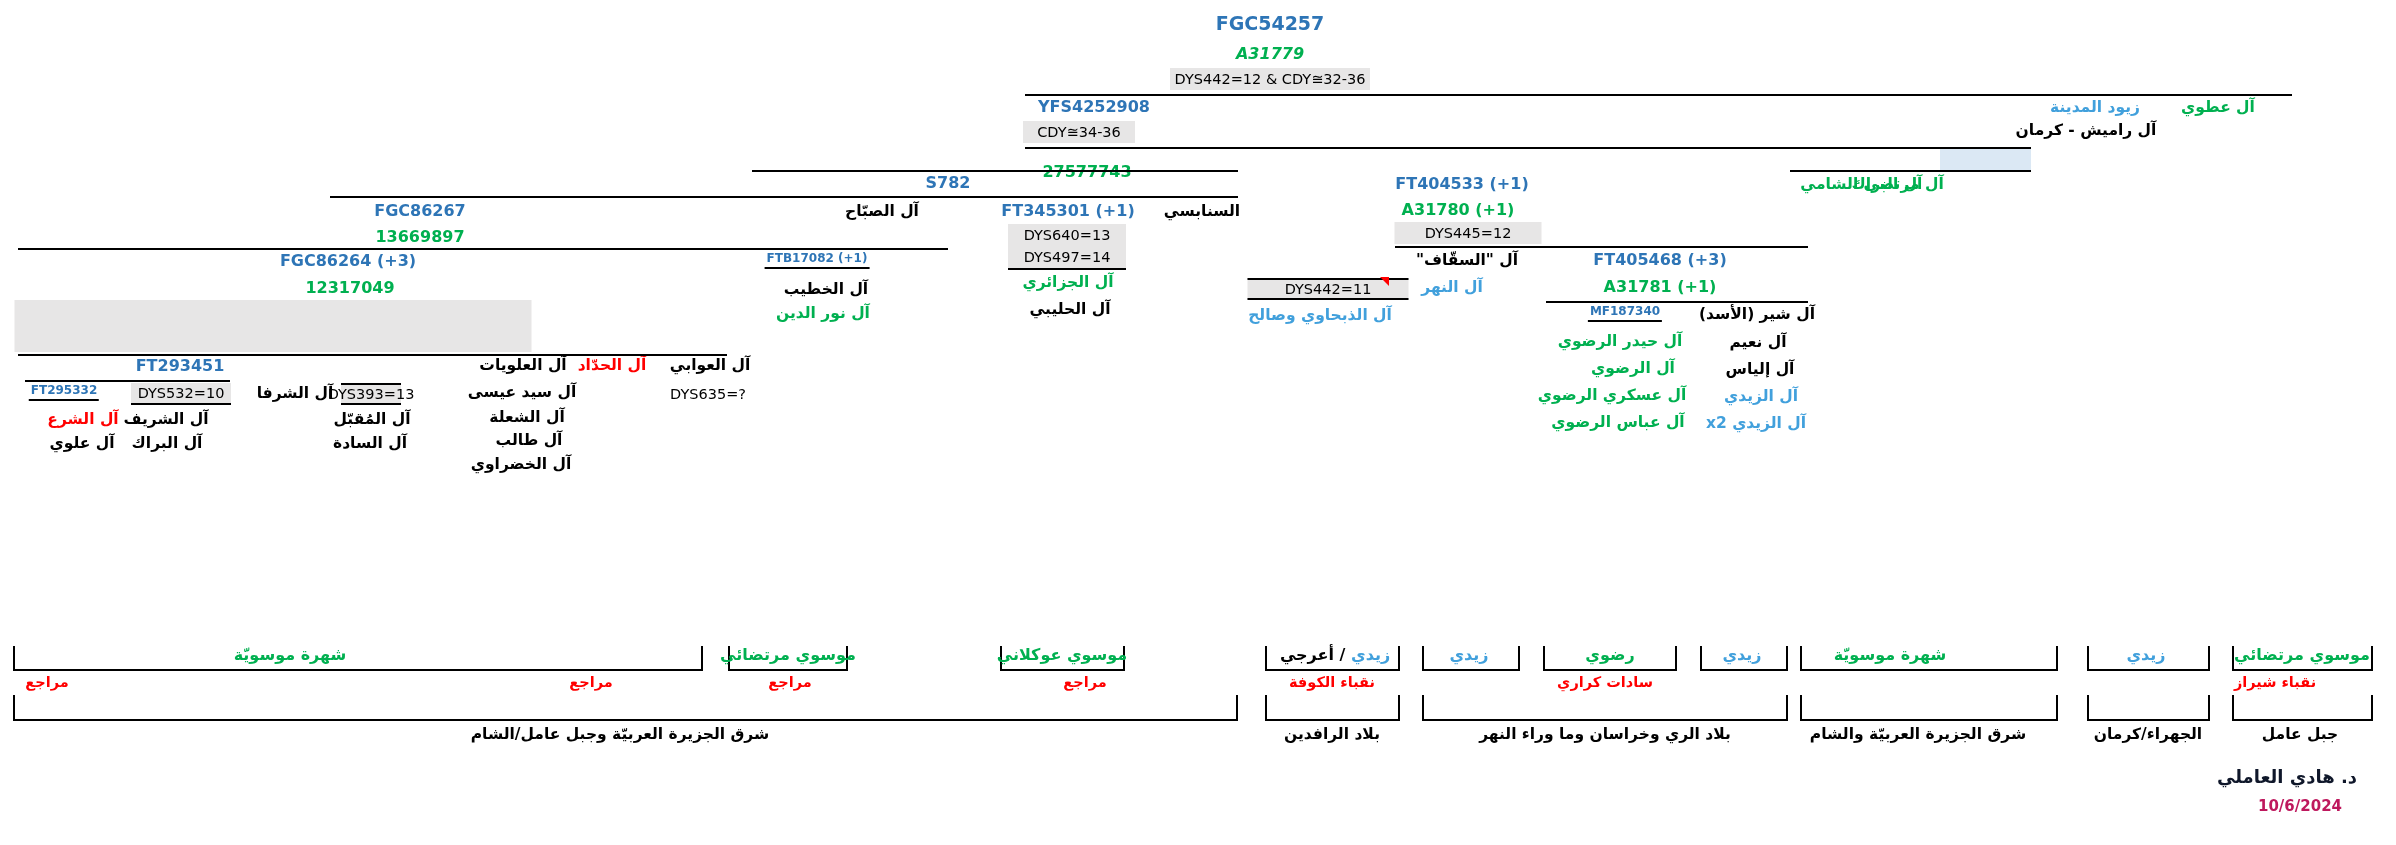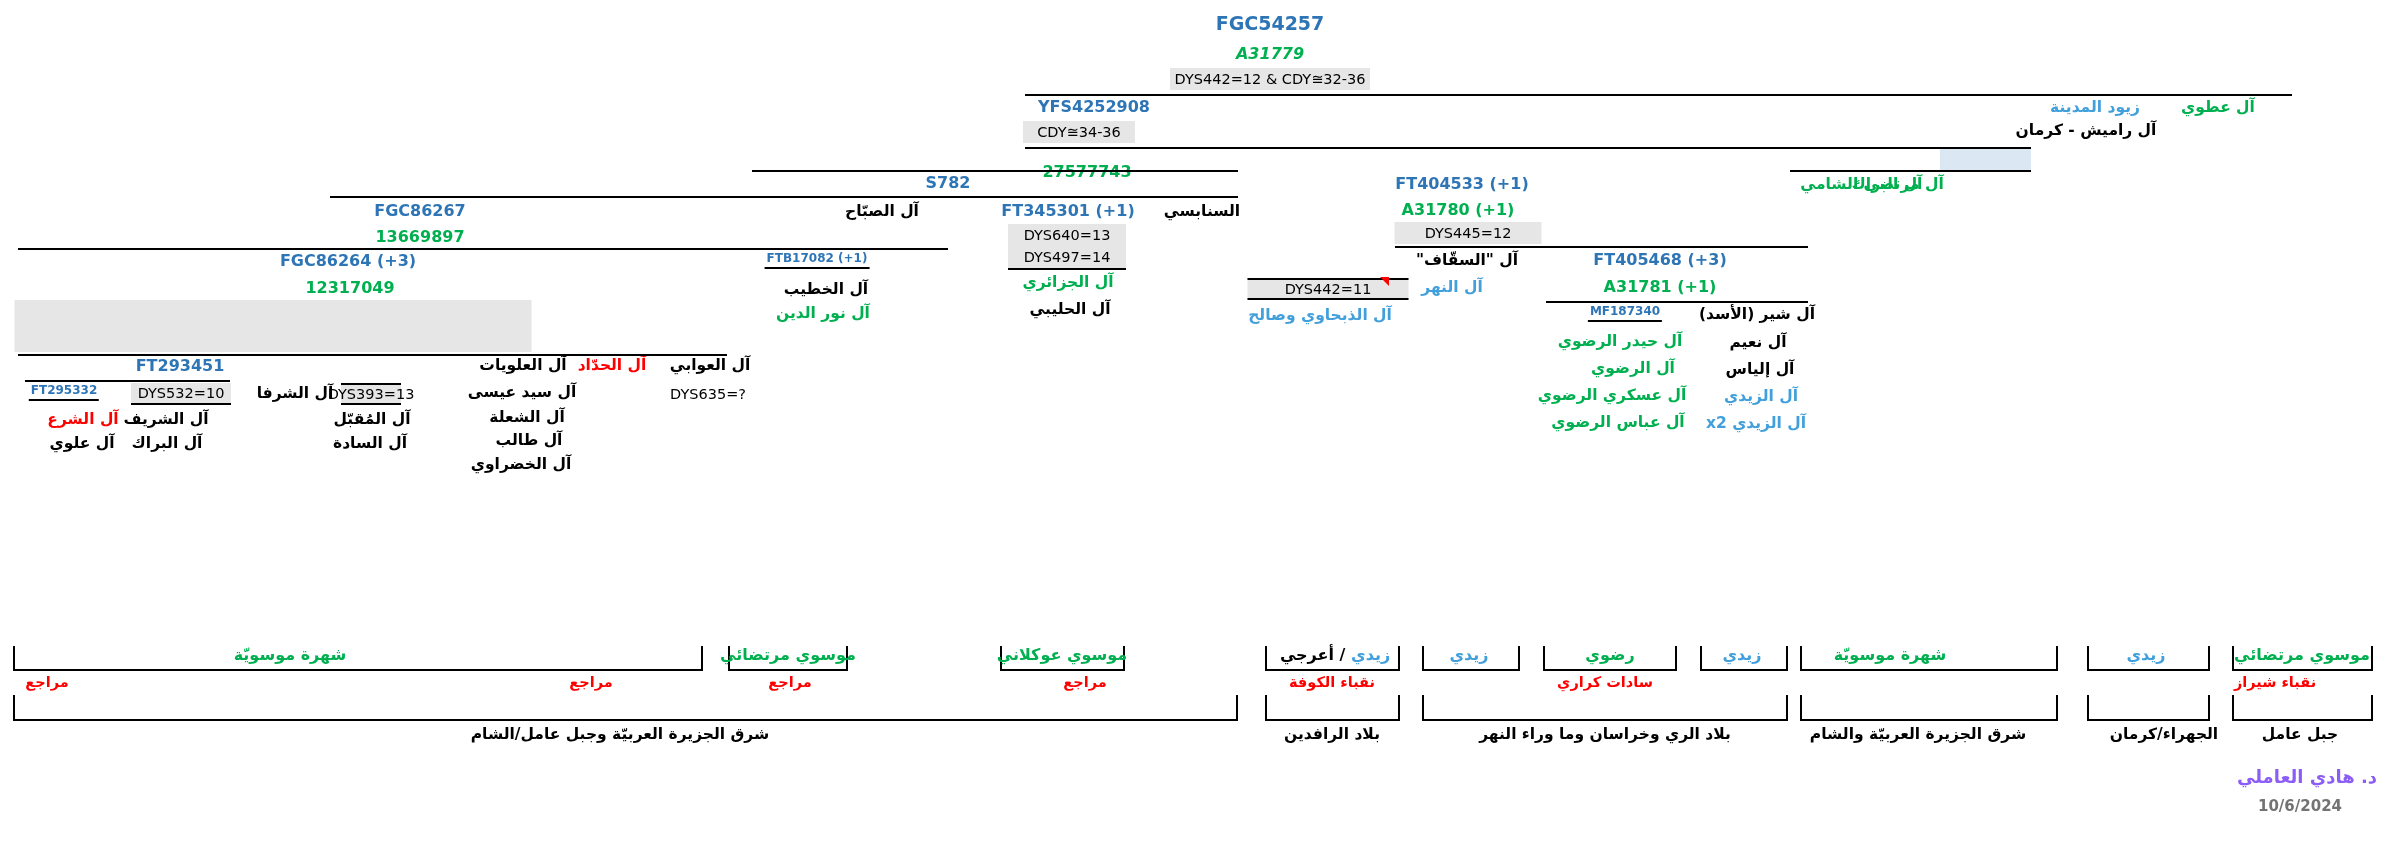--- a/index.html
+++ b/index.html
@@ -25,23 +25,23 @@
   .line{position:absolute;height:0;border-top:2px solid #000;}
   .cell{position:absolute;background:#DBE8F4;}
   .tri{position:absolute;width:0;height:0;border-top:9px solid #FF0000;border-left:9px solid transparent;}
   .bracket{position:absolute;border:2px solid #000;border-top:none;box-sizing:border-box;}
   .blabel{position:absolute;transform:translateX(-50%);white-space:nowrap;font-weight:bold;font-size:16px;}
   .bnote{position:absolute;transform:translateX(-50%);white-space:nowrap;font-weight:bold;
          font-size:14.5px;color:#FF0000;}
   .rlabel{position:absolute;transform:translateX(-50%);white-space:nowrap;font-weight:bold;
           font-size:15.5px;color:#000;}
   .sig-name{position:absolute;transform:translateX(-50%);white-space:nowrap;font-weight:bold;
-            font-size:18px;color:#8b5cf6;margin-left:20px;}
+            font-size:18px;color:#0f172a;}
   .sig-date{position:absolute;transform:translateX(-50%);white-space:nowrap;font-weight:bold;
-            font-size:15px;color:#737373;}
+            font-size:15px;color:#be185d;}
 </style>
 </head>
 <body>
 
 <div id="canvas" style="width: 2396px; height: 845px;">
     <div class="n s t" dir="ltr" style="left: 1270px; top: 12px;">FGC54257</div>
     <div class="n g" dir="ltr" style="left: 1270px; top: 44px; font-style: italic;">A31779</div>
     <div class="n s" dir="ltr" style="left: 1094px; top: 97px;">YFS4252908</div>
     <div class="n g" dir="ltr" style="left: 1087px; top: 162px;">27577743</div>
     <div class="n nb" dir="rtl" style="left: 2095px; top: 98px;">زيود المدينة</div>
@@ -150,18 +150,18 @@
     <div class="bnote" dir="rtl" style="left: 2275px; top: 674px;">نقباء شيراز</div>
     <div class="bracket" style="left: 13px; top: 695px; width: 1225px; height: 26px;"></div>
     <div class="rlabel" dir="rtl" style="left: 620px; top: 725px;">شرق الجزيرة العربيّة وجبل عامل/الشام</div>
     <div class="bracket" style="left: 1265px; top: 695px; width: 135px; height: 26px;"></div>
     <div class="rlabel" dir="rtl" style="left: 1332px; top: 725px;">بلاد الرافدين</div>
     <div class="bracket" style="left: 1422px; top: 695px; width: 366px; height: 26px;"></div>
     <div class="rlabel" dir="rtl" style="left: 1605px; top: 725px;">بلاد الري وخراسان وما وراء النهر</div>
     <div class="bracket" style="left: 1800px; top: 695px; width: 258px; height: 26px;"></div>
     <div class="rlabel" dir="rtl" style="left: 1918px; top: 725px;">شرق الجزيرة العربيّة والشام</div>
     <div class="bracket" style="left: 2087px; top: 695px; width: 123px; height: 26px;"></div>
-    <div class="rlabel" dir="rtl" style="left: 2148px; top: 725px; margin-left: 16px;">الجهراء/كرمان</div>
+    <div class="rlabel" dir="rtl" style="left: 2148px; top: 725px;">الجهراء/كرمان</div>
     <div class="bracket" style="left: 2232px; top: 695px; width: 141px; height: 26px;"></div>
     <div class="rlabel" dir="rtl" style="left: 2300px; top: 725px;">جبل عامل</div>
     <div class="sig-name" dir="rtl" style="left: 2287px; top: 766px;">د. هادي العاملي</div>
     <div class="sig-date" dir="ltr" style="left: 2300px; top: 797px;">10/6/2024</div>
   </div>
 
 </body></html>

